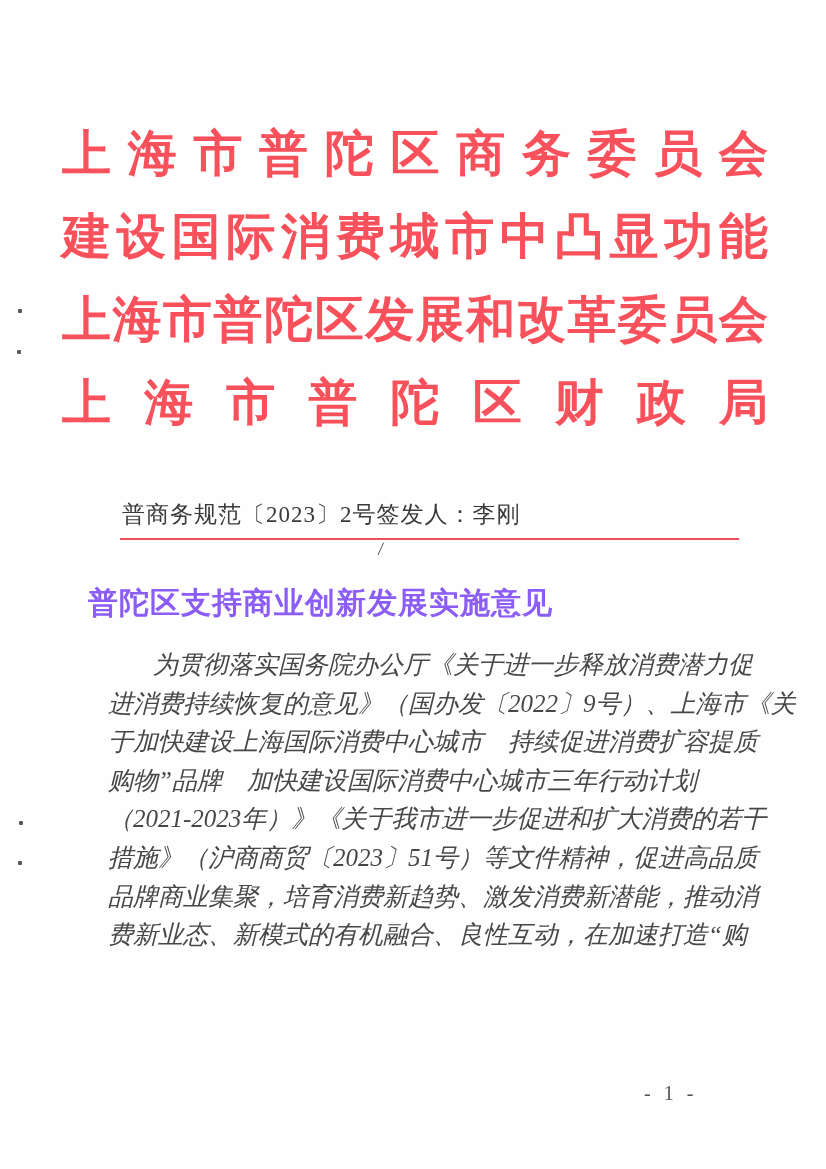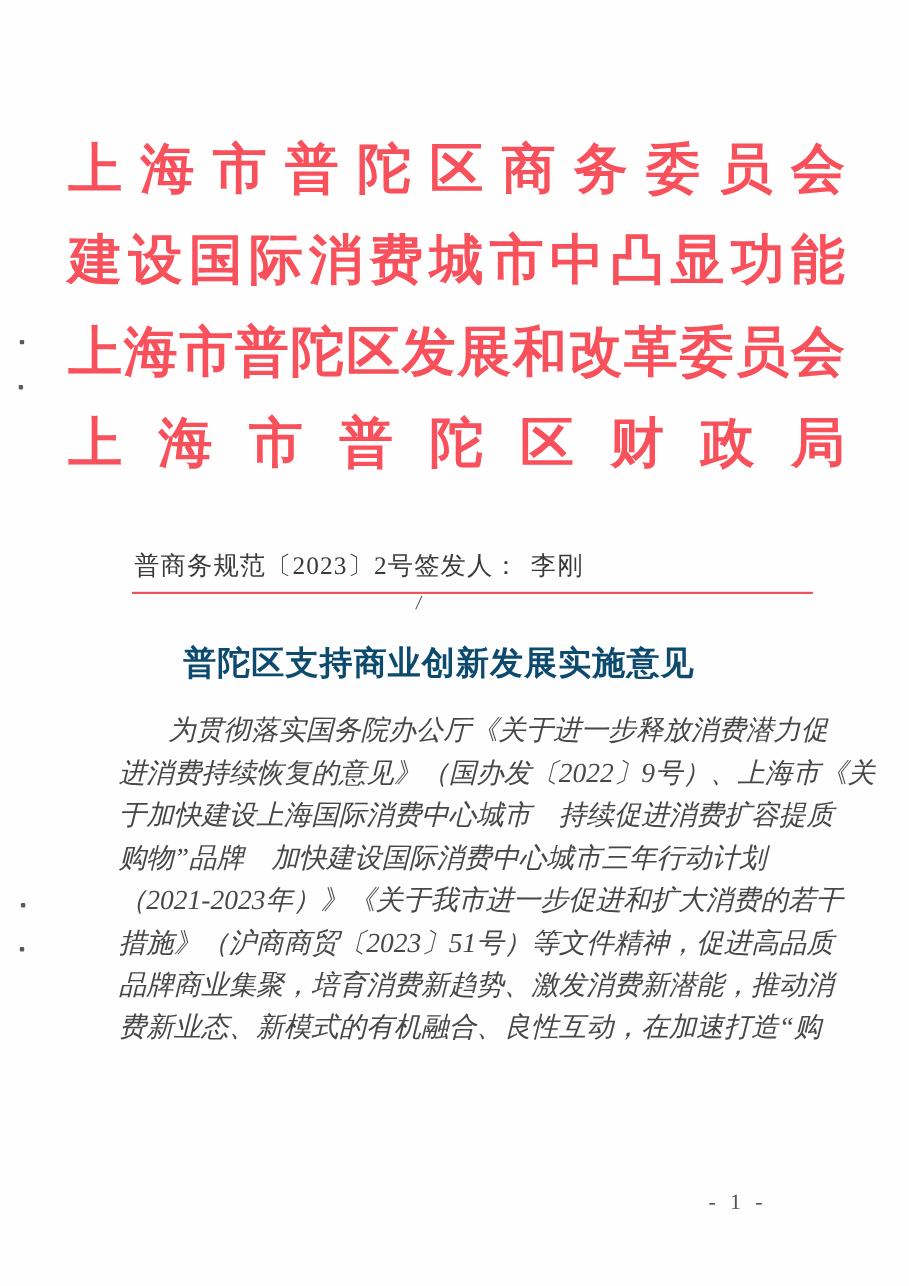--- a/index.html
+++ b/index.html
@@ -33,44 +33,44 @@
   .doc-info {
     position: absolute;
     top: 499px; left: 122px; width: 616px;
     display: flex;
     align-items: baseline;
     font-size: 23px;
     color: #3a3a3a;
     letter-spacing: 1px;
   }
   .issuer { white-space: nowrap; }
-  .issuer .issuer-name { margin-left: 10px; }
+  .issuer .issuer-name { }
   
   .red-divider {
     position: absolute;
     top: 538px; left: 120px;
     width: 619px; height: 2px;
     background: #ef5158;
   }
   
   .slash-mark {
     position: absolute;
     top: 538px; left: 378px;
     font-size: 19px;
     color: #4a4a4a;
     transform: rotate(6deg);
   }
   
   .doc-title {
     position: absolute;
     top: 583px; left: 88px; width: 622px;
-    text-align: center;
+    text-align: left;
     font-size: 30px;
     font-weight: bold;
-    color: #0c4a6e;
+    color: #8b5cf6;
     letter-spacing: 1px;
     white-space: nowrap;
   }
   
   .body-text {
     position: absolute;
     top: 646px; left: 108px; width: 633px;
     font-size: 25px;
     color: #474747;
     font-style: italic;

